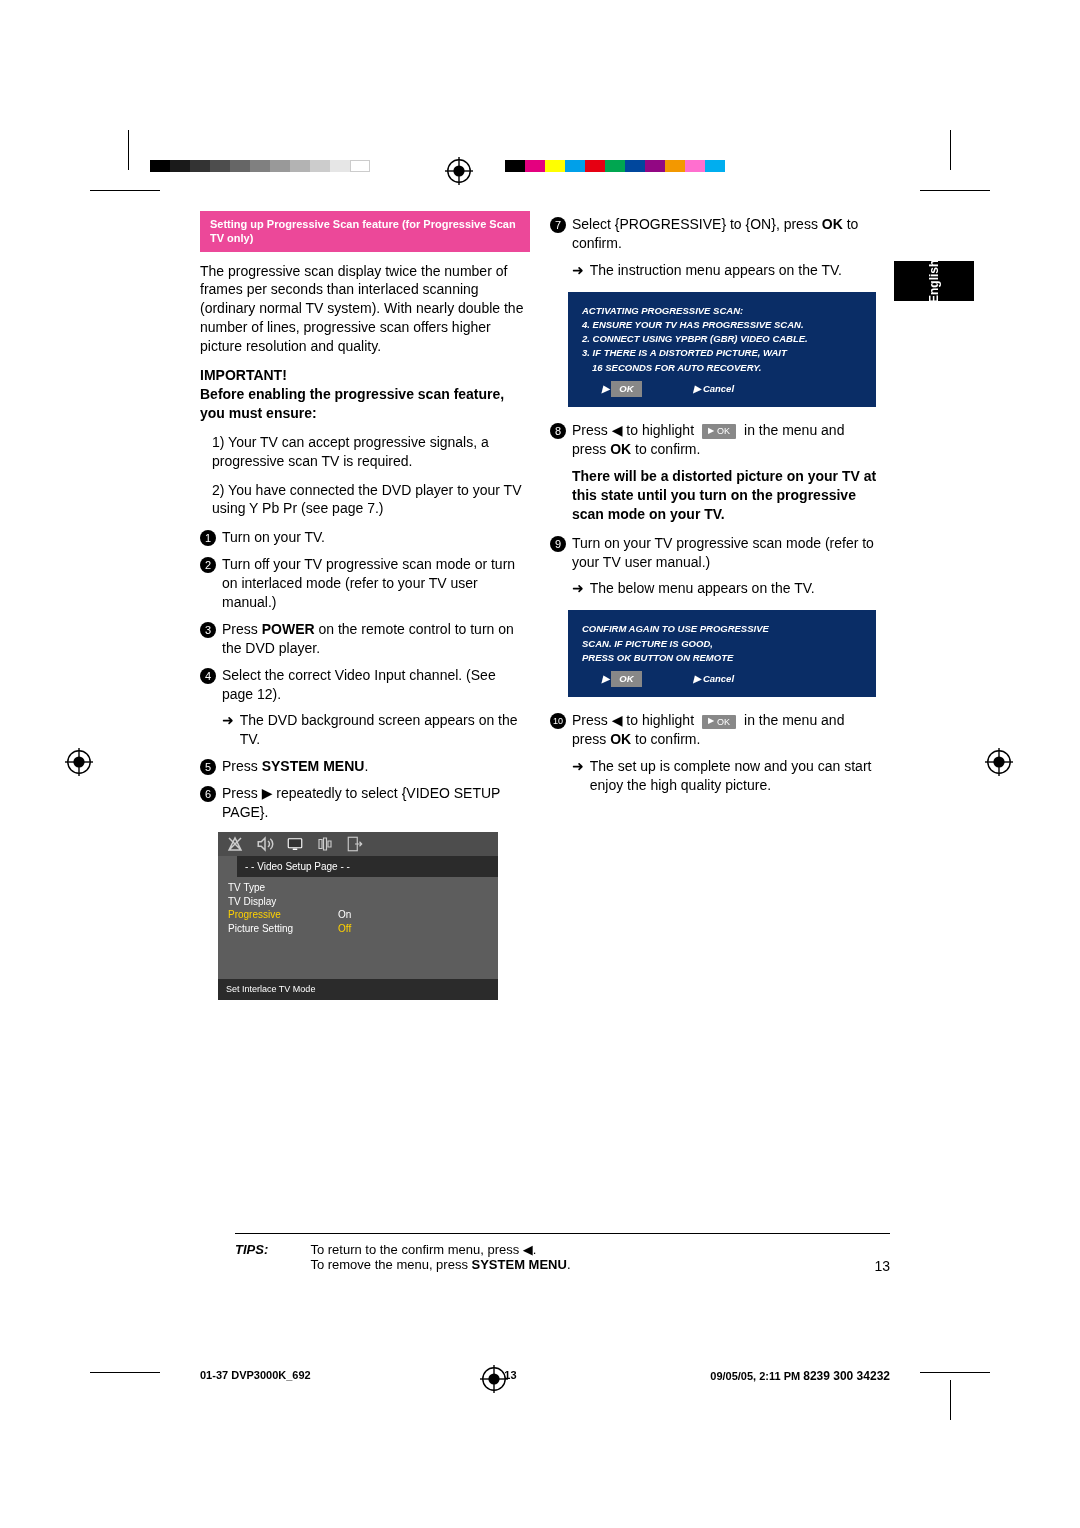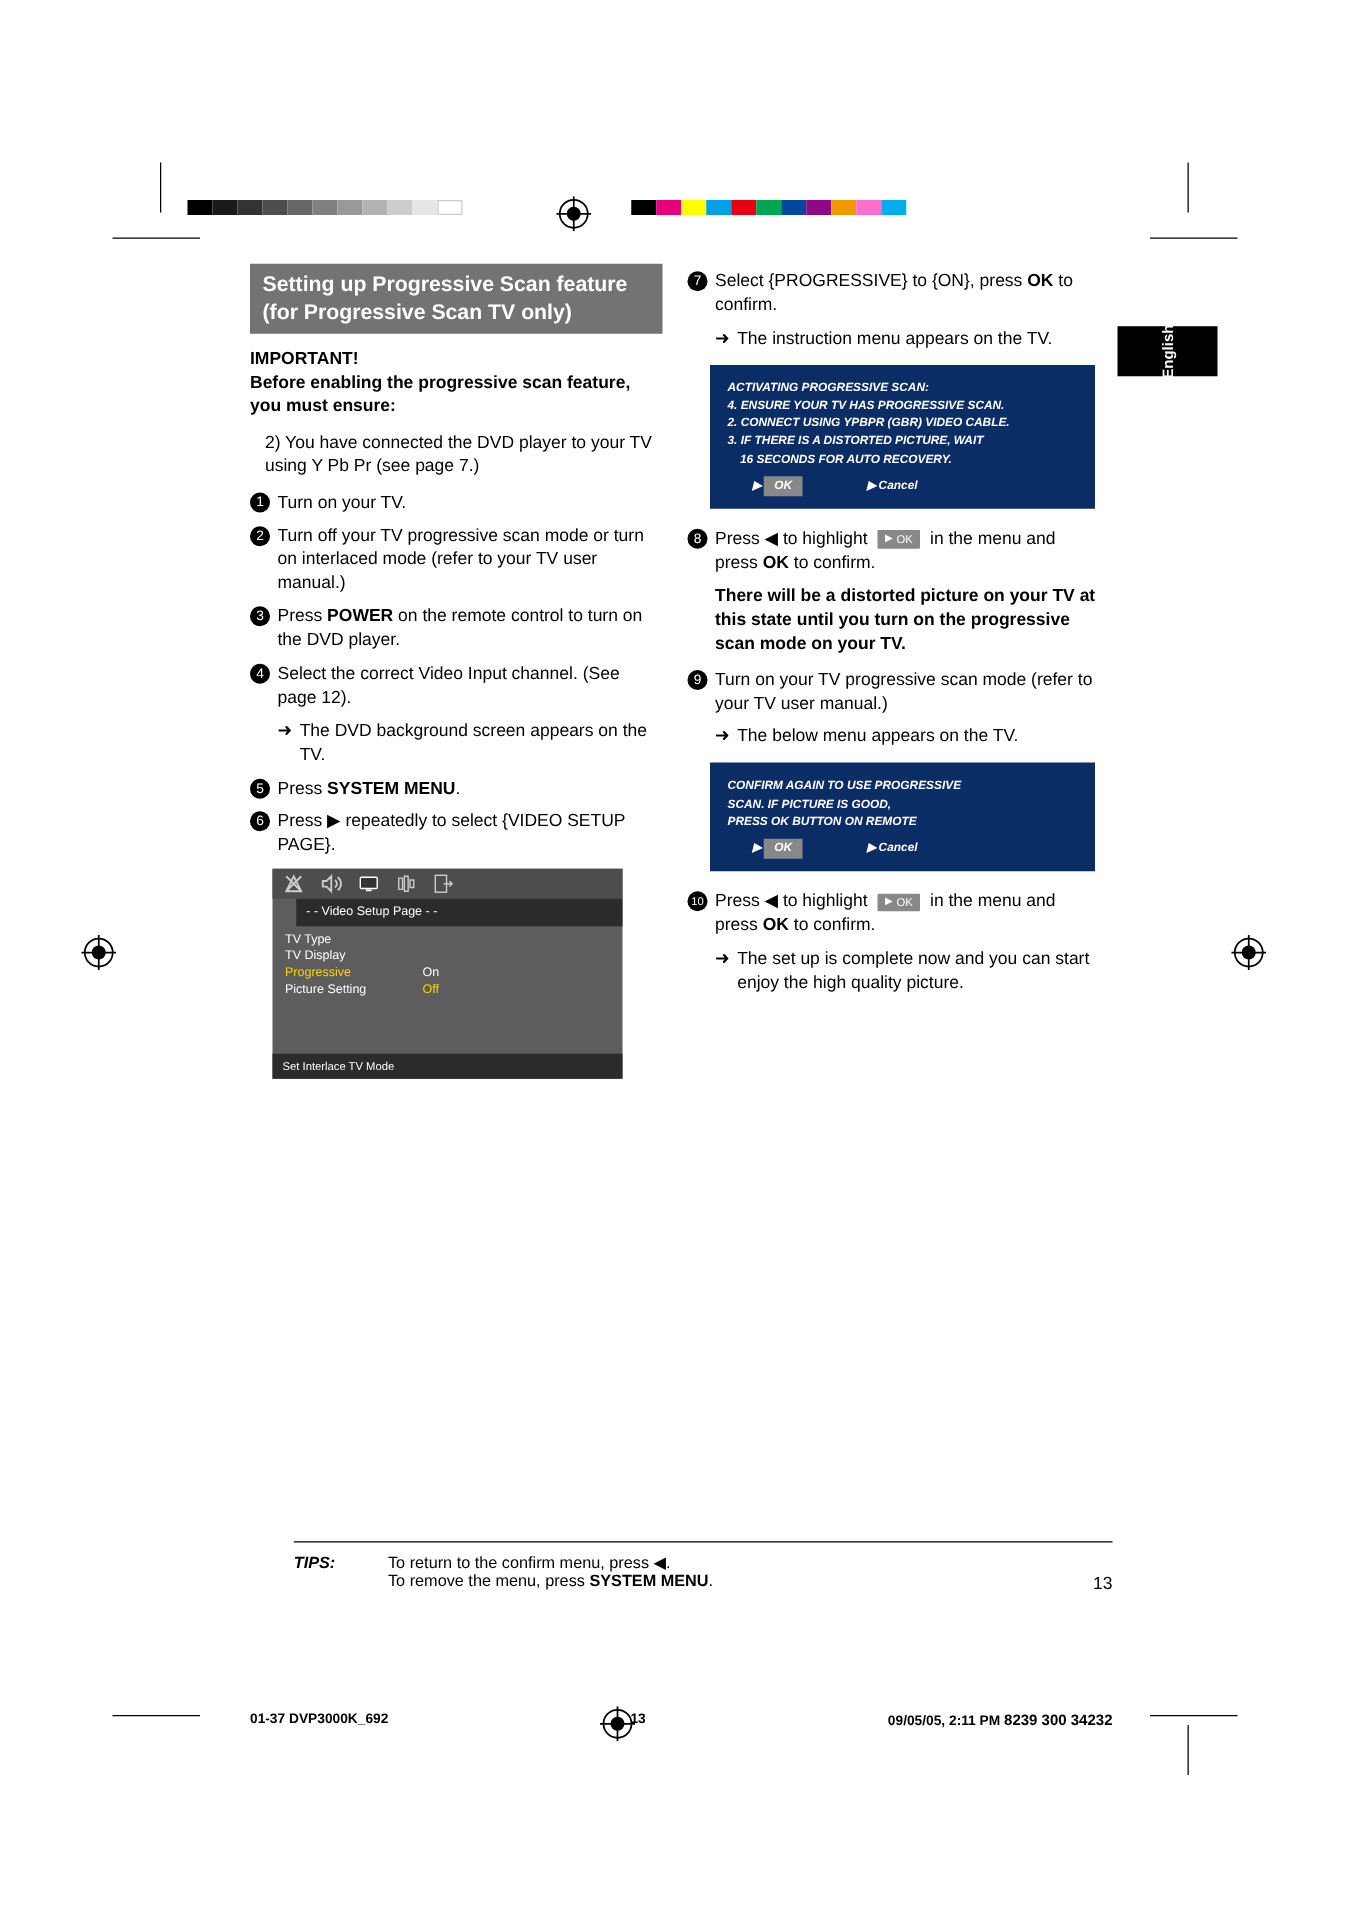--- a/index.html
+++ b/index.html
@@ -82,25 +82,25 @@
     writing-mode: vertical-rl;
     transform: rotate(180deg);
   }
   .cols {
     display:flex;
     gap: 20px;
     margin-top: 6px;
   }
   .col { width: 330px; font-size:14px; line-height:1.35; }
   .section-hdr {
-    background:#737373;
+    background:#ec4899;
     color:#fff;
     font-weight:bold;
     padding:6px 10px;
-    font-size:17px;
+    font-size:11px;
     line-height:1.3;
     margin-bottom:10px;
   }
   p { margin: 0 0 10px 0; }
   .bold { font-weight:bold; }
   .step { display:flex; gap:6px; margin:4px 0 8px 0; }
   .stepnum {
     display:inline-block;
     width:16px; height:16px;
     background:#000; color:#fff;
@@ -276,23 +276,25 @@
 
   <div class="content">
 
 
     <div class="lang-tab">English</div>
 
     <div class="cols">
 
       <div class="col">
         <div class="section-hdr">Setting up Progressive Scan feature (for Progressive Scan TV only)</div>
+        <p>The progressive scan display twice the number of frames per seconds than interlaced scanning (ordinary normal TV system). With nearly double the number of lines, progressive scan offers higher picture resolution and quality.</p>
 
         <p class="bold" style="margin-bottom:0">IMPORTANT!</p>
         <p class="bold" style="margin-top:0">Before enabling the progressive scan feature, you must ensure:</p>
+        <p class="sub">1) Your TV can accept progressive signals, a progressive scan TV is required.</p>
         <p class="sub">2) You have connected the DVD player to your TV using Y Pb Pr (see page 7.)</p>
 
         <div class="step">
           <span class="stepnum">1</span>
           <span>Turn on your TV.</span>
         </div>
 
         <div class="step">
           <span class="stepnum">2</span>
           <span>Turn off your TV progressive scan mode or turn on interlaced mode (refer to your TV user manual.)</span>

